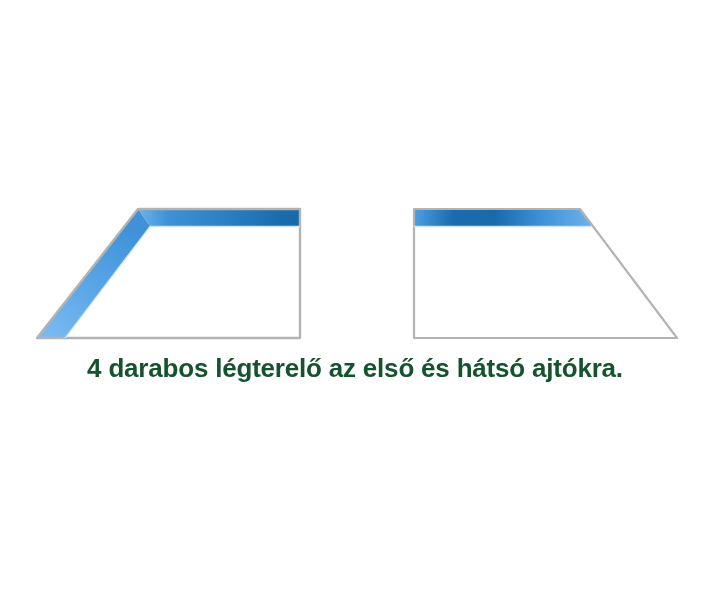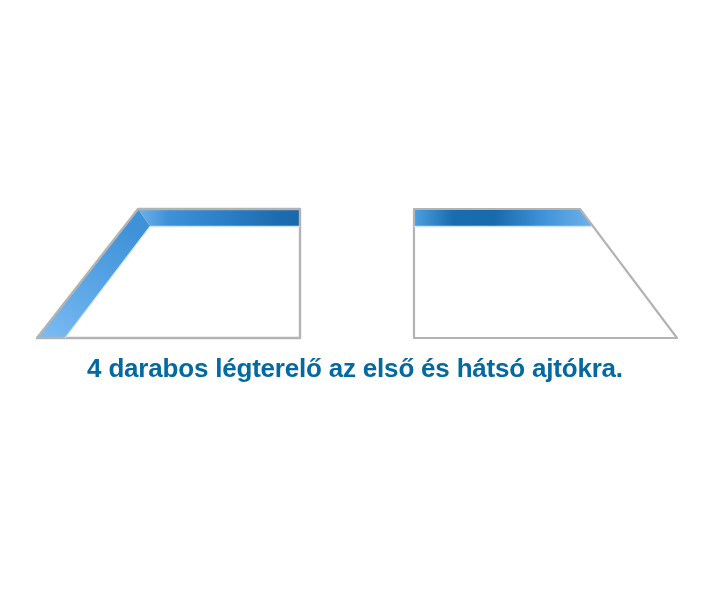--- a/index.html
+++ b/index.html
@@ -42,21 +42,21 @@
     width: 710px;
     text-align: center;
   }
   #caption .caption-text {
     display: inline-block;
     font-family: "Liberation Sans", sans-serif;
     font-weight: bold;
     font-size: 26px;
     line-height: 32px;
     letter-spacing: -0.2px;
-    color: #0369a1;
+    color: #14532d;
     white-space: nowrap;
   }
 </style>
 </head>
 <body>
 
 <div id="page">
 
   <div id="illustration">
     <svg width="710" height="350" viewBox="0 0 710 350" xmlns="http://www.w3.org/2000/svg">

